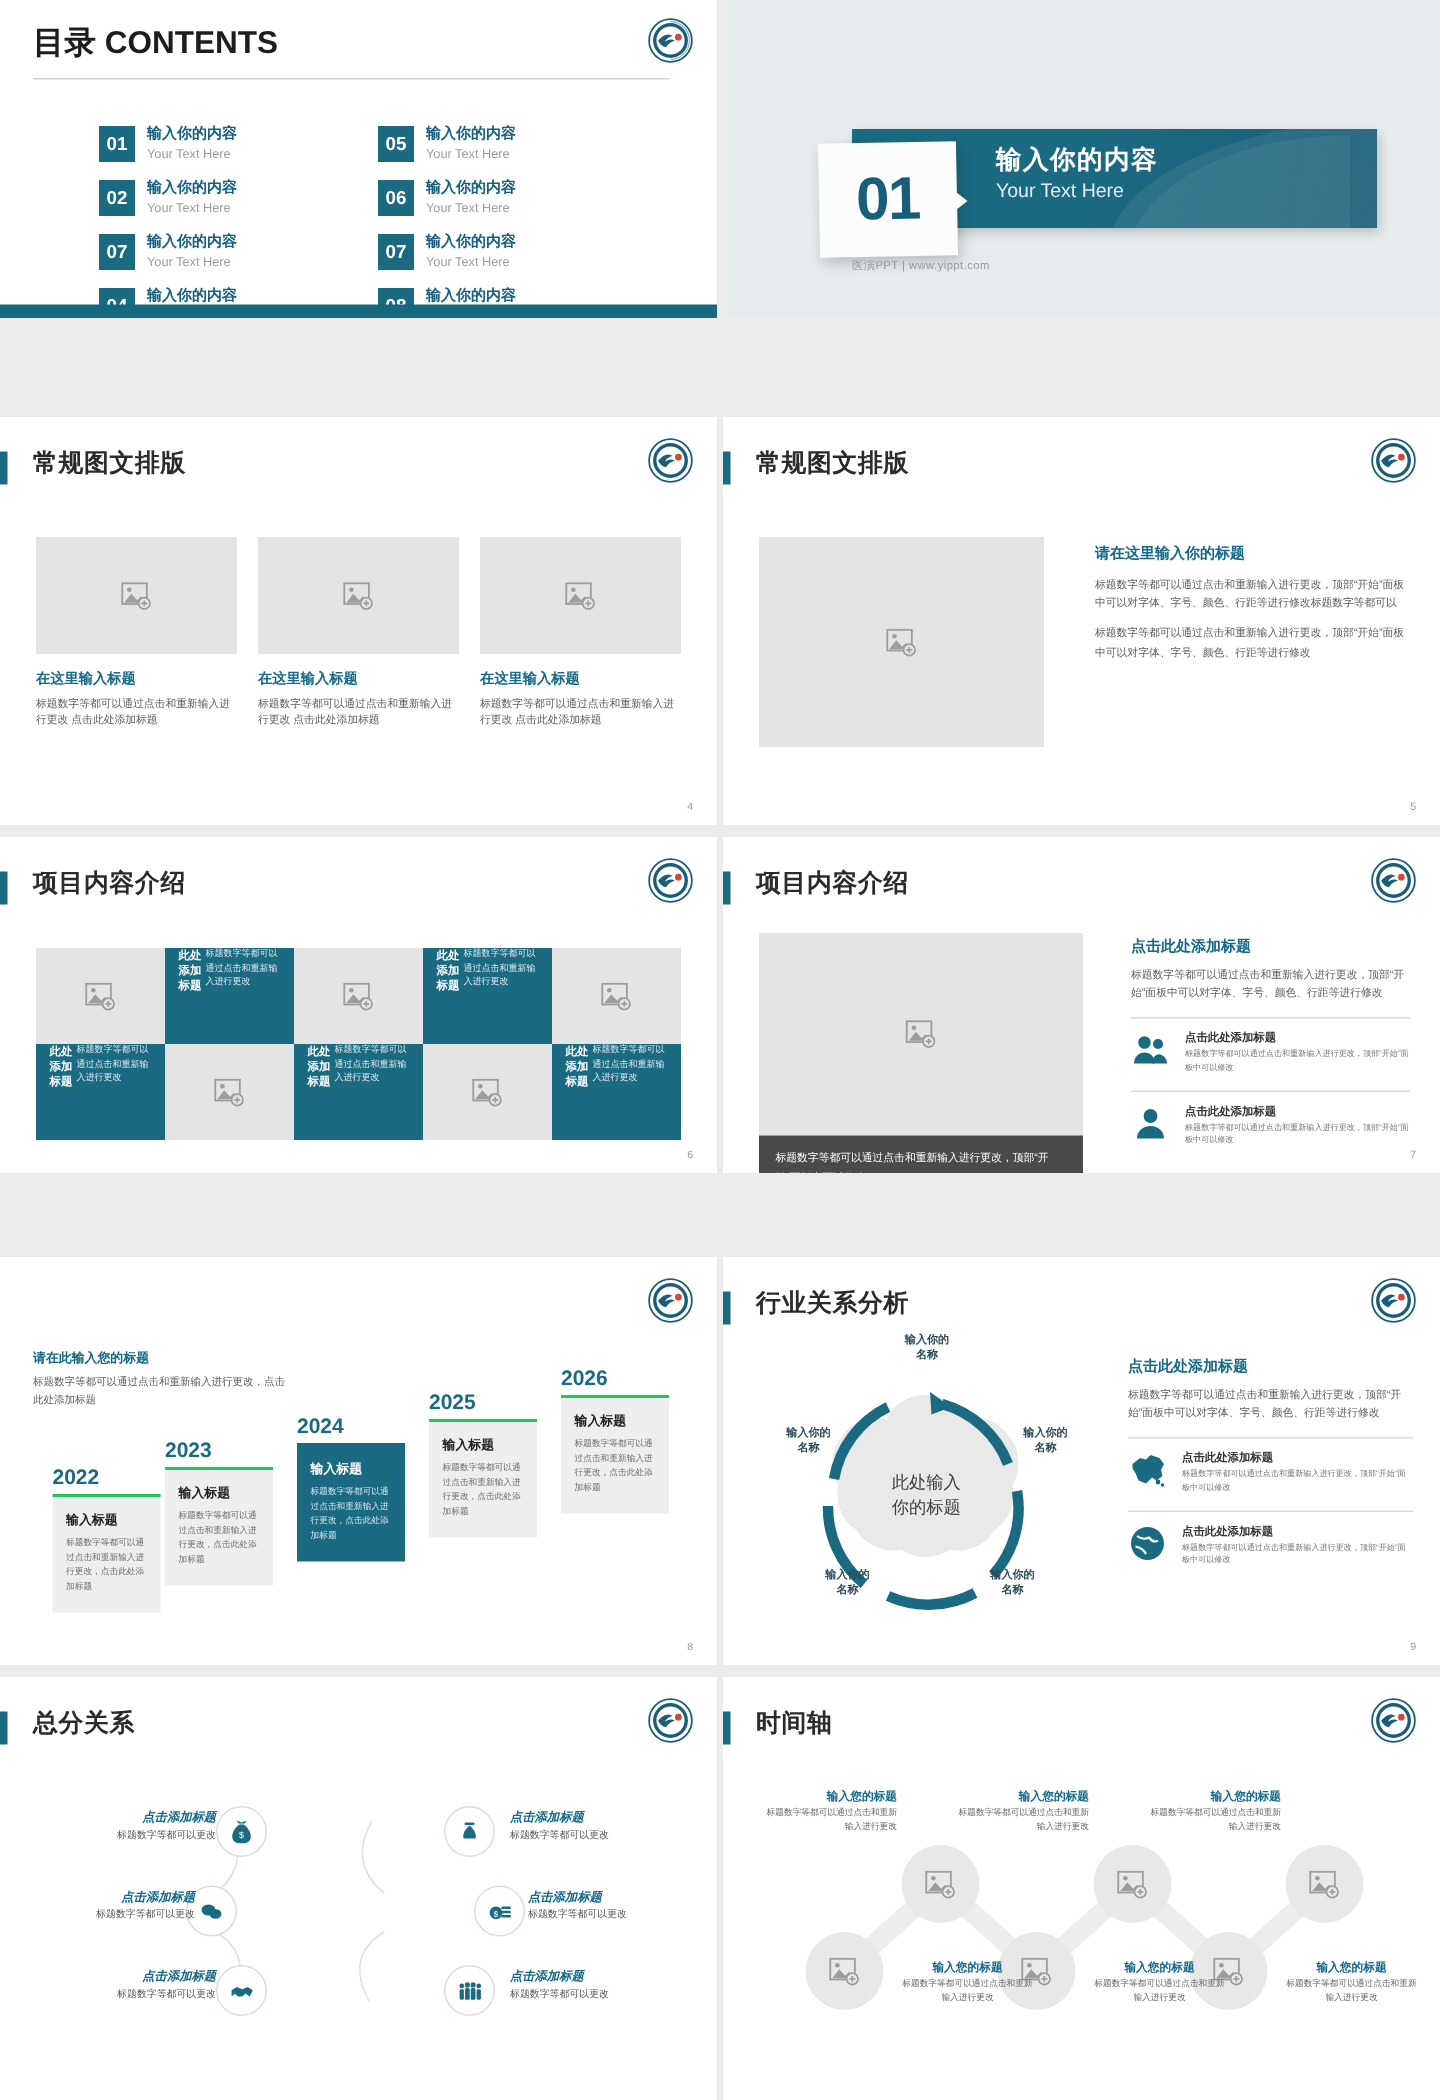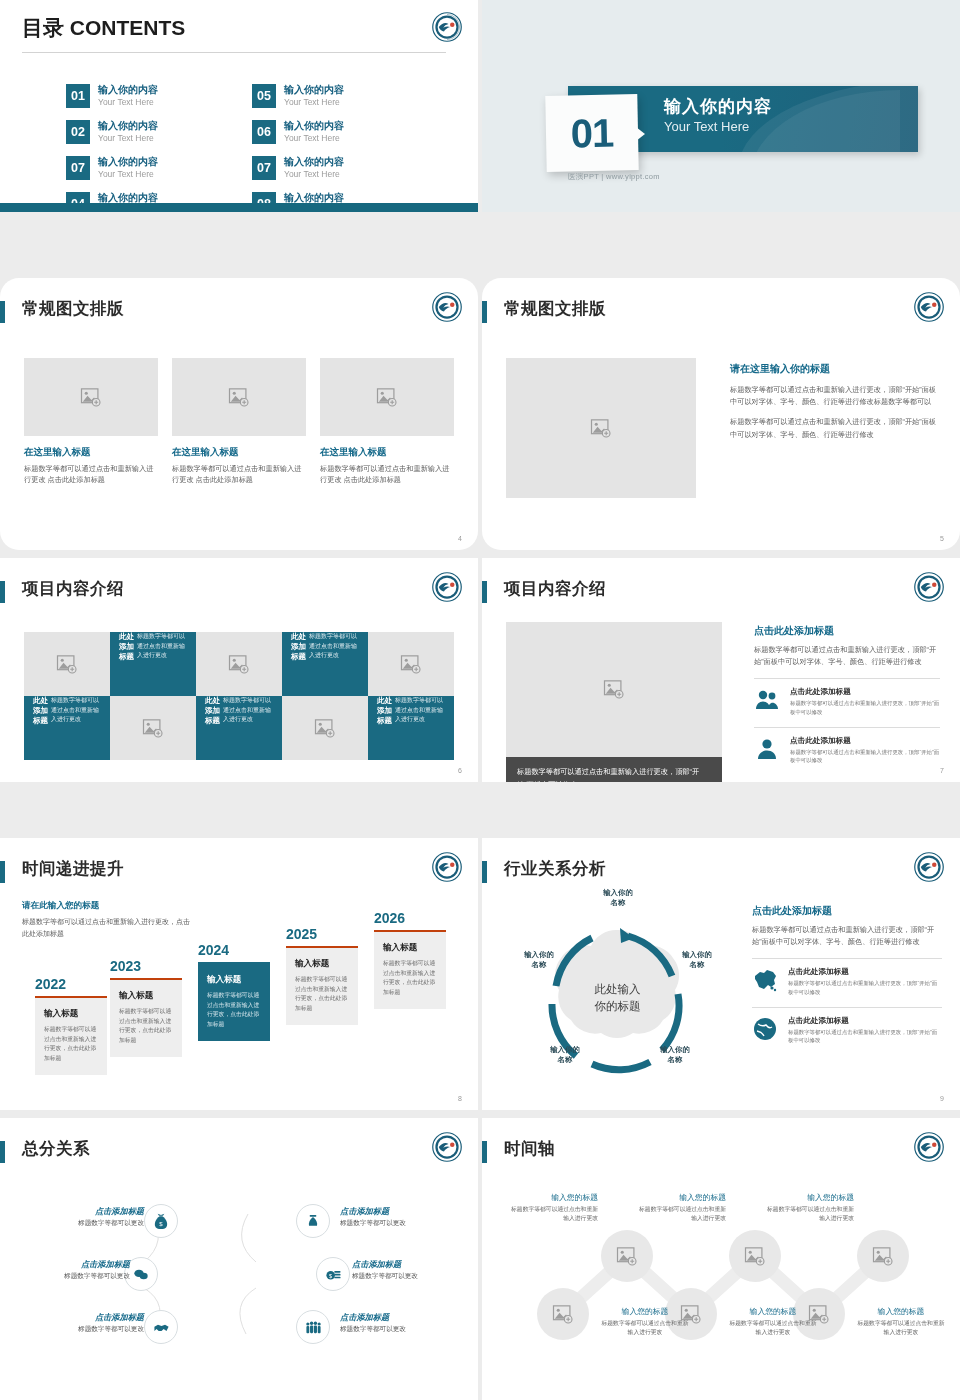--- a/index.html
+++ b/index.html
@@ -16,21 +16,21 @@
     position:absolute;
     background:#fff;
     overflow:hidden;
   }
   .slide.tinted{ background:#e6ecee; }
 
   
   .c-l{ left:0;   width:478px; }
   .c-r{ left:482px;width:478px; }
   .r1{ top:0;    height:212px; }
-  .r2{ top:278px;height:272px;border-radius:19px; }
+  .r2{ top:278px;height:272px; }
   .r3{ top:558px;height:224px; }
   .r4{ top:838px;height:272px; }
   .r5{ top:1118px;height:332px; }
 
   
   .hdr{ position:absolute; top:20px; left:0; right:18px; height:34px; }
   .hdr .accent{
     position:absolute; left:0; top:3px; width:5px; height:22px; background:#1a6a82;
   }
   .hdr .title{
@@ -133,21 +133,21 @@
   .s8-row .ic{ width:26px; height:26px; flex:none; color:#1a6a82;}
   .s8-row h5{ font-size:7.6px; font-weight:bold; color:#333; }
   .s8-row p{ font-size:5.4px; color:#767676; line-height:1.6; margin-top:2px;}
 
   
   .s9-intro{ position:absolute; left:22px; top:62px; width:170px; }
   .s9-intro h4{ font-size:8.6px; font-weight:bold; color:#15698a;}
   .s9-intro p{ font-size:7px; color:#5d5d5d; line-height:1.7; margin-top:4px;}
   .yr{ position:absolute; width:72px; }
   .yr .y{ font-size:14px; font-weight:bold; color:#1a6a82; margin-bottom:4px;}
-  .yr .card{ background:#eeeeee; padding:10px 9px 12px; border-top:2px solid #c2410c;}
+  .yr .card{ background:#eeeeee; padding:10px 9px 12px; border-top:2px solid #22c55e;}
   .yr .card h5{ font-size:8.6px; font-weight:bold; color:#1f1f1f; margin-bottom:5px;}
   .yr .card p{ font-size:5.8px; color:#6d6d6d; line-height:1.65;}
   .yr.hl .card{ background:#1a6a82; border-top-color:#1a6a82;}
   .yr.hl .card h5{ color:#fff;}
   .yr.hl .card p{ color:#d6e6ec;}
 
   
   .gear{ position:absolute; left:28px; top:60px; width:215px; height:200px; }
   .g-center{ position:absolute; left:50%; top:50%; transform:translate(-50%,-50%);
              text-align:center; font-size:11.5px; color:#3d3d3d; line-height:1.5;font-family:Liberation Serif, serif; }
@@ -164,21 +164,21 @@
          background:#fff; display:flex; align-items:center; justify-content:center; color:#1a6a82;}
   .sp{ position:absolute; font-size:0; }
   .sp h5{ font-size:8.2px; font-weight:bold; color:#15698a;font-style:italic;}
   .sp p{ font-size:6.6px; color:#565656; margin-top:2px;}
 
   
   .zz{ position:absolute; left:0; right:0; top:58px; height:210px; }
   .zz-node{ position:absolute; width:52px; height:52px; border-radius:50%; background:#e8e8e8;
             display:flex; align-items:center; justify-content:center;}
   .zz-tx{ position:absolute; width:90px; }
-  .zz-tx h5{ font-size:7.8px; font-weight:normal; color:#15698a;}
+  .zz-tx h5{ font-size:7.8px; font-weight:bold; color:#15698a;}
   .zz-tx p{ font-size:5.8px; color:#676767; line-height:1.6; margin-top:2px;}
 </style>
 </head>
 <body>
 
 <div class="sheet">
 
 <div class="slide c-l r1">
   <div class="s3-title">
     <span>目录</span>
@@ -492,24 +492,20 @@
       <div>
         <h5>点击此处添加标题</h5>
         <p>标题数字等都可以通过点击和重新输入进行更改，顶部“开始”面板中可以修改</p>
       </div>
     </div>
   </div>
   <div class="pgnum">7</div>
 </div>
 
 <div class="slide c-l r4">
-  <div class="hdr">
-    <div class="accent"></div>
-    <div class="title">时间递进提升</div>
-  </div>
   <svg class="logo" viewBox="0 0 40 40">
     <circle cx="20" cy="20" r="19" fill="#fff" stroke="#1a5d79" stroke-width="1.6"></circle>
     <circle cx="20" cy="20" r="15.5" fill="#1a5d79"></circle>
         <circle cx="20" cy="20" r="12.5" fill="#fff"></circle>
     <path d="M9 20 q7-8 13-4 q-5 1-7 5 q5-3 9-1 q-6 2-8 6 q-5-1-7-6z" fill="#1a5d79"></path>
     <circle cx="27" cy="17" r="3" fill="#d04a3a"></circle>
   </svg>
 
   <div class="s9-intro">
     <h4>请在此输入您的标题</h4>

